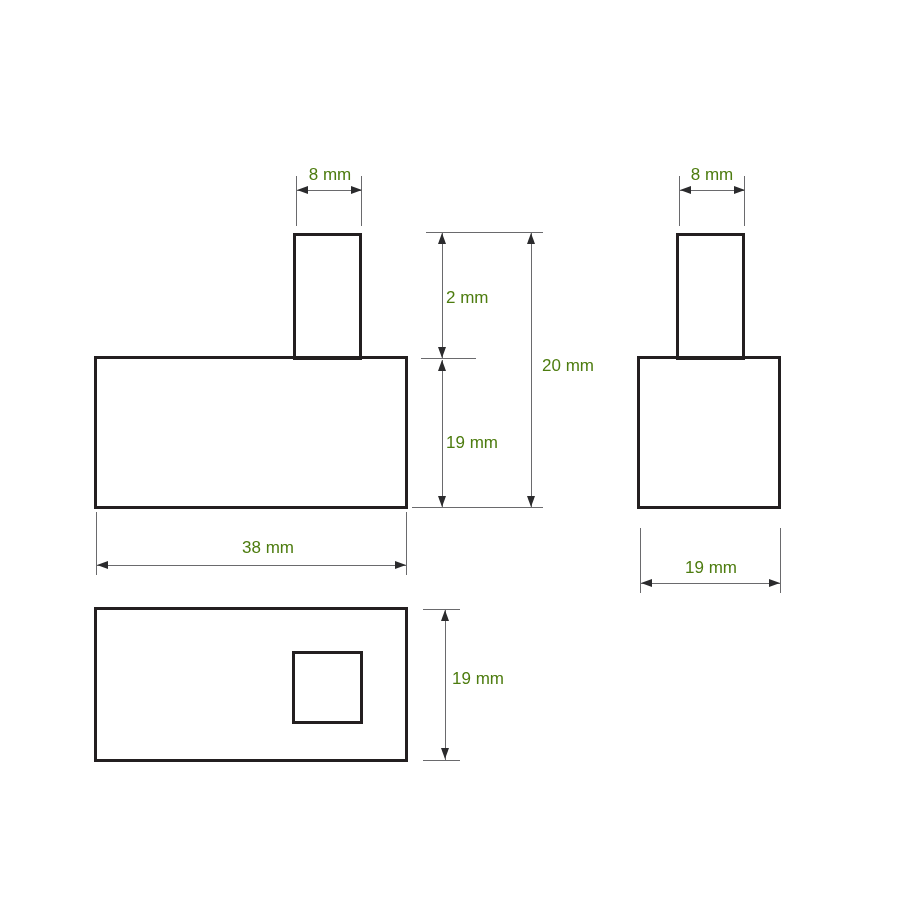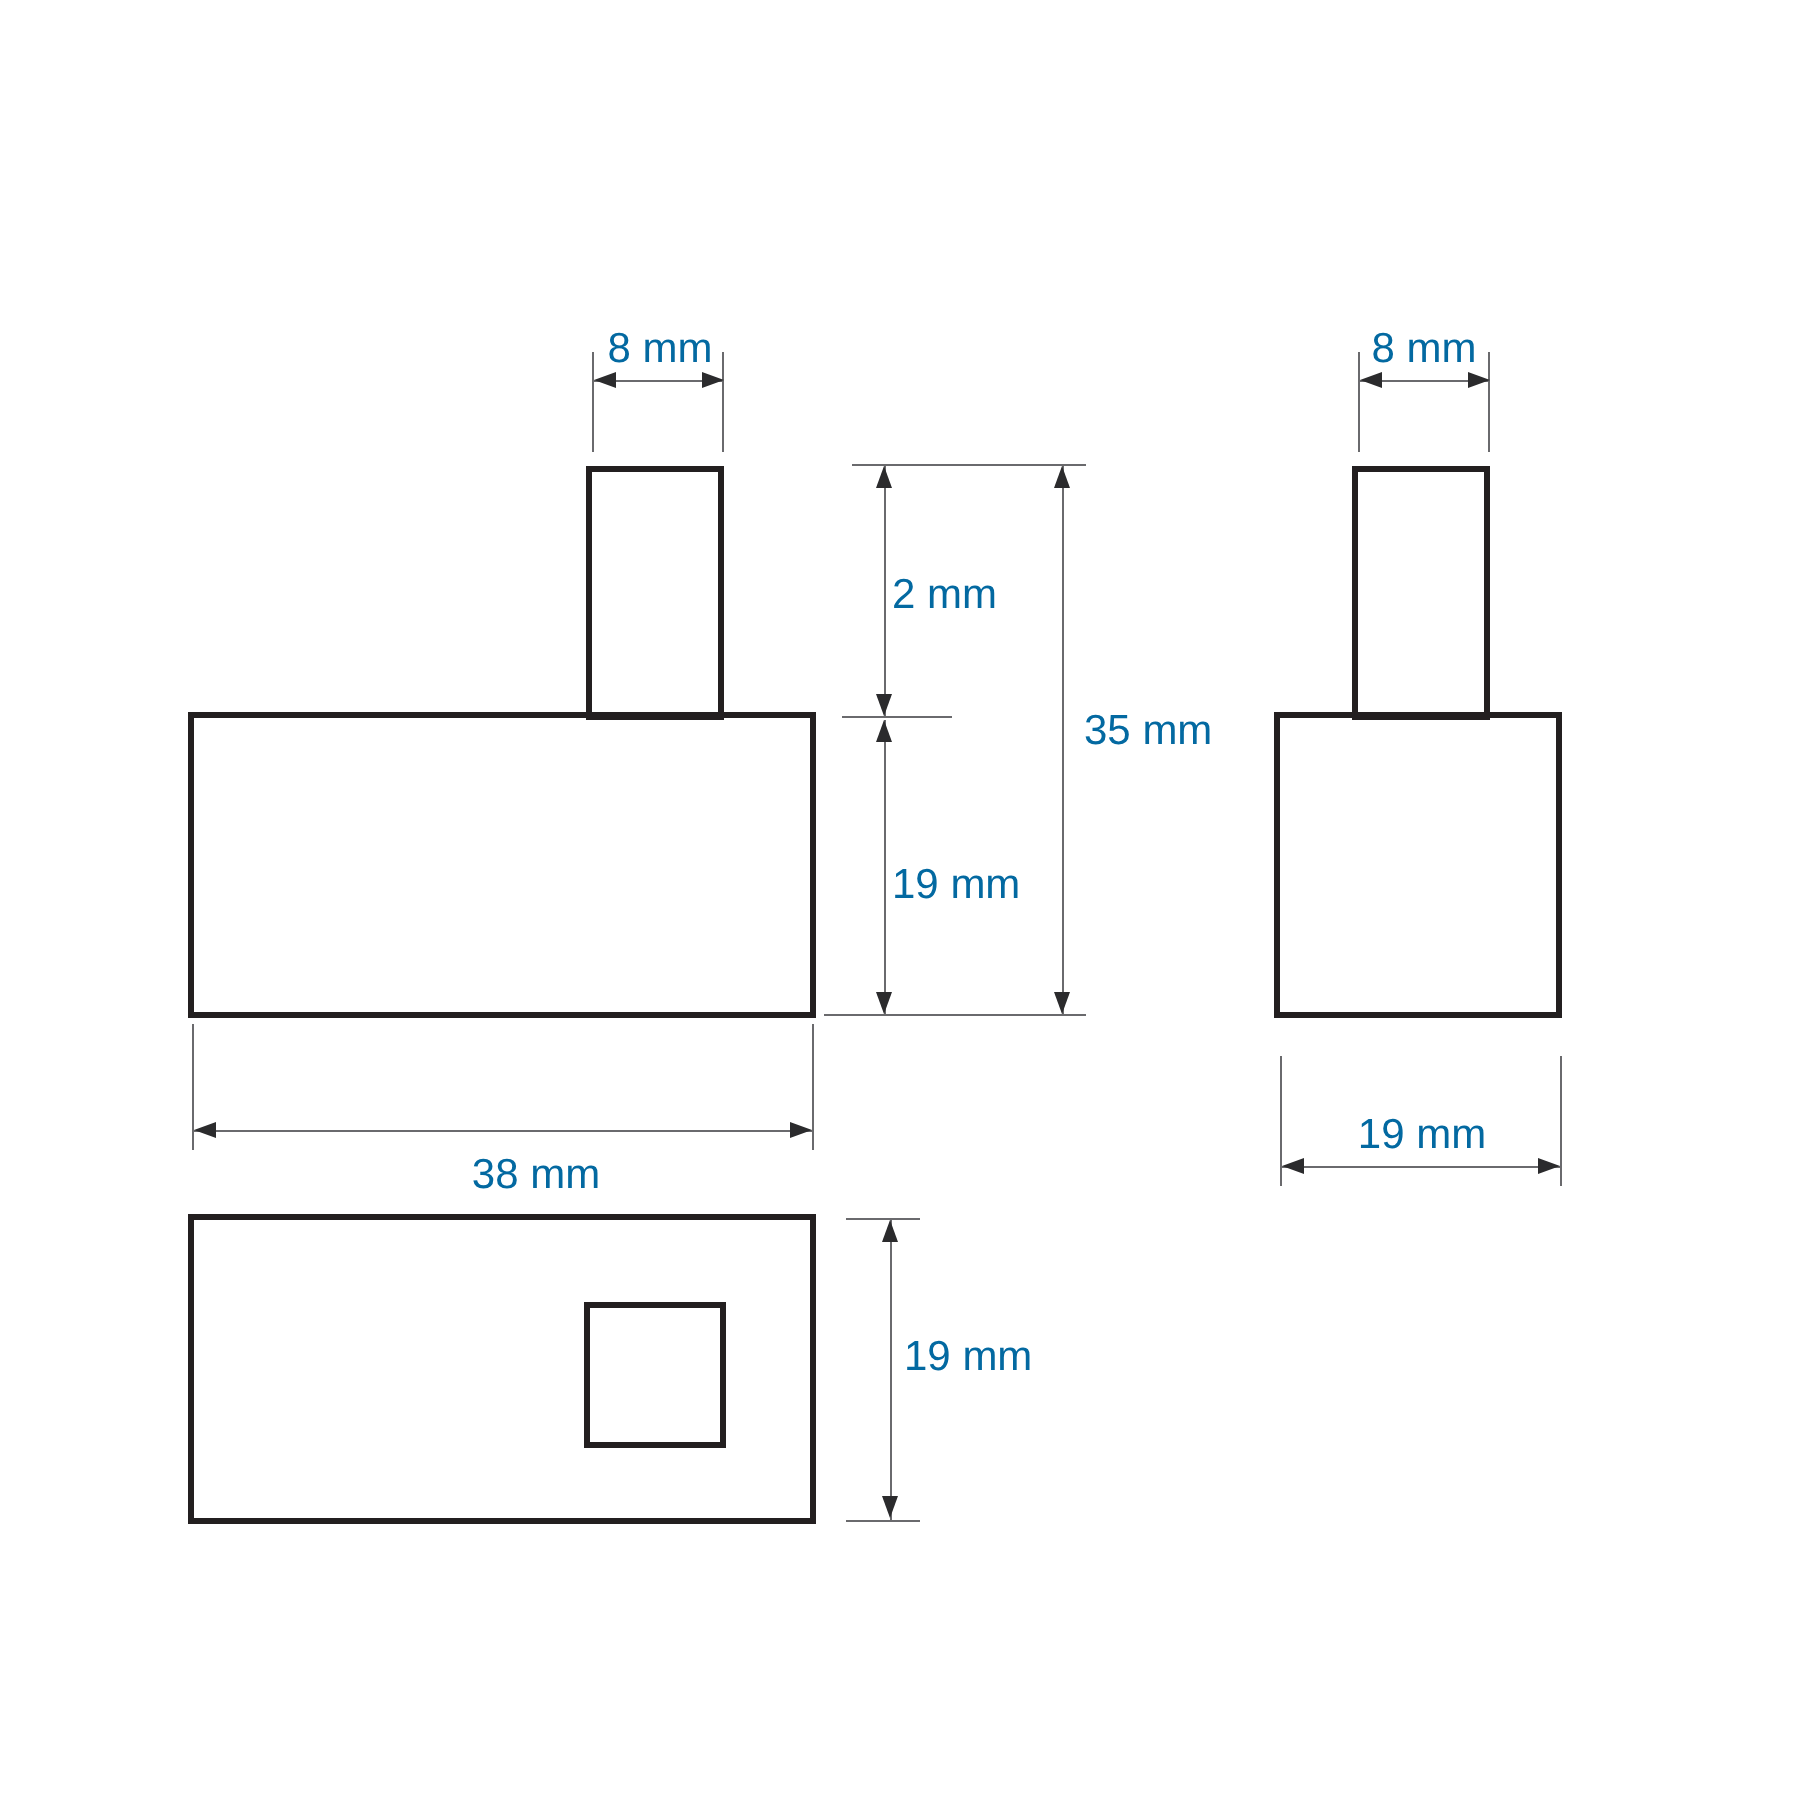--- a/index.html
+++ b/index.html
@@ -26,23 +26,23 @@
   .dline.v{width:1px;}
   
   .arr{position:absolute;width:0;height:0;}
   .arr.up   {border-left:4px solid transparent;border-right:4px solid transparent;border-bottom:11px solid #2b2b2d;}
   .arr.down {border-left:4px solid transparent;border-right:4px solid transparent;border-top:11px solid #2b2b2d;}
   .arr.left {border-top:4px solid transparent;border-bottom:4px solid transparent;border-right:11px solid #2b2b2d;}
   .arr.right{border-top:4px solid transparent;border-bottom:4px solid transparent;border-left:11px solid #2b2b2d;}
   
   .dim-label{
     position:absolute;
-    font-size:21px;
+    font-size:17px;
     line-height:24px;
-    color:#0369a1;
+    color:#4d7c0f;
     white-space:nowrap;
   }
   .center{text-align:center;}
 </style>
 </head>
 <body>
 
 <div id="canvas">
 
   <div class="shape" style="left:94px;top:356px;width:314px;height:153px;"></div>
@@ -65,28 +65,28 @@
   <div class="dim-label" style="left:446px;top:286px;">2 mm</div>
 
   <div class="dline v" style="left:442px;top:360px;height:147px;"></div>
   <div class="arr up" style="left:438px;top:360px;"></div>
   <div class="arr down" style="left:438px;top:496px;"></div>
   <div class="dim-label" style="left:446px;top:431px;">19 mm</div>
 
   <div class="dline v" style="left:531px;top:233px;height:274px;"></div>
   <div class="arr up" style="left:527px;top:233px;"></div>
   <div class="arr down" style="left:527px;top:496px;"></div>
-  <div class="dim-label" style="left:542px;top:354px;">35 mm</div>
+  <div class="dim-label" style="left:542px;top:354px;">20 mm</div>
 
   <div class="dline v" style="left:96px;top:512px;height:63px;"></div>
   <div class="dline v" style="left:406px;top:512px;height:63px;"></div>
   <div class="dline h" style="left:97px;top:565px;width:309px;"></div>
   <div class="arr left" style="left:97px;top:561px;"></div>
   <div class="arr right" style="left:395px;top:561px;"></div>
-  <div class="dim-label center" style="left:96px;top:536px;width:344px;margin-top:40px;">38 mm</div>
+  <div class="dim-label center" style="left:96px;top:536px;width:344px;">38 mm</div>
 
   <div class="shape" style="left:637px;top:356px;width:144px;height:153px;"></div>
   <div class="shape" style="left:676px;top:233px;width:69px;height:127px;"></div>
 
   <div class="dline v" style="left:679px;top:176px;height:50px;"></div>
   <div class="dline v" style="left:744px;top:176px;height:50px;"></div>
   <div class="dline h" style="left:679px;top:190px;width:66px;"></div>
   <div class="arr left" style="left:680px;top:186px;"></div>
   <div class="arr right" style="left:734px;top:186px;"></div>
   <div class="dim-label center" style="left:674px;top:163px;width:76px;">8 mm</div>

